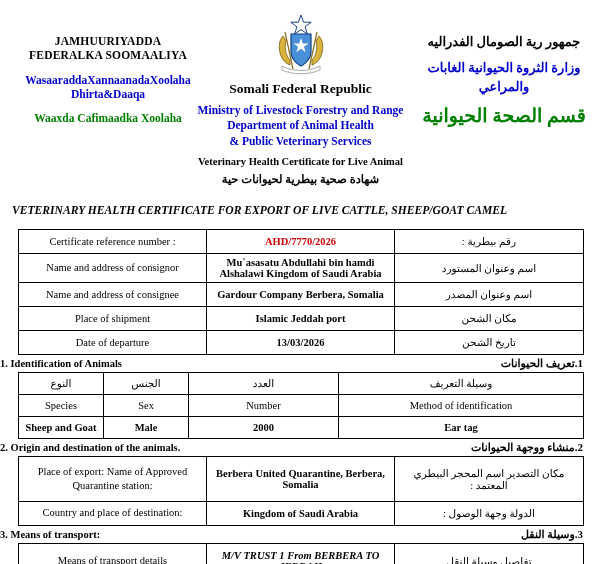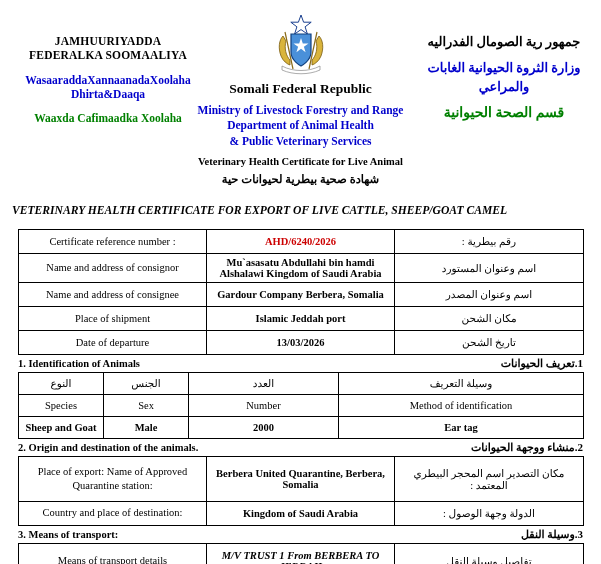--- a/index.html
+++ b/index.html
@@ -47,21 +47,21 @@
   .hl-blue  { color: #0000cc; }
   .hl-green { color: #008000; }
 
   .left-l1 { font-size: 11.5px; margin-top: 20px; letter-spacing: 0.2px; }
   .left-l2 { font-size: 11.5px; margin-top: 10px; }
   .left-l3 { font-size: 11.5px; margin-top: 9px; }
 
   .right-l1 { font-size: 13px; margin-top: 20px; }
   .right-l2 { font-size: 13px; margin-top: 10px; }
   .right-l3 { font-size: 13px; margin-top: 2px; }
-  .right-l4 { font-size: 14px; margin-top: 9px; text-align: center; }
+  .right-l4 { font-size: 19px; margin-top: 9px; text-align: center; }
 
   
   .emblem {
     width: 56px;
     height: 62px;
     margin: 0 auto 4px auto;
     position: relative;
   }
   .emblem svg { display: block; }
 
@@ -119,21 +119,21 @@
     direction: rtl;
   }
   .val-italic {
     text-align: center;
     font-weight: bold;
     font-style: italic;
     font-size: 11px;
   }
 
   .section-line {
-    margin: 2px 18px 2px 18px;
+    margin: 2px 18px 2px 0;
     font-size: 10.5px;
     font-weight: bold;
     display: flex;
     justify-content: space-between;
     align-items: baseline;
   }
   .section-line .ar { direction: rtl; font-size: 11px; }
 
   table.grid.t2 td { height: 15px; }
   .hdr-c {
@@ -209,21 +209,21 @@
 
   <table class="grid t1">
     <colgroup>
       <col style="width:188px">
       <col style="width:188px">
       <col style="width:189px">
     </colgroup>
     <tbody>
       <tr>
         <td class="lbl-en">Certificate reference number :</td>
-        <td class="val-red">AHD/6240/2026</td>
+        <td class="val-red">AHD/7770/2026</td>
         <td class="lbl-ar">رقم بيطرية :</td>
       </tr>
       <tr>
         <td class="lbl-en">Name and address of consignor</td>
         <td class="val-c">Mu`asasatu Abdullahi bin hamdi Alshalawi Kingdom of Saudi Arabia</td>
         <td class="lbl-ar">اسم وعنوان المستورد</td>
       </tr>
       <tr>
         <td class="lbl-en">Name and address of consignee</td>
         <td class="val-c">Gardour Company Berbera, Somalia</td>

